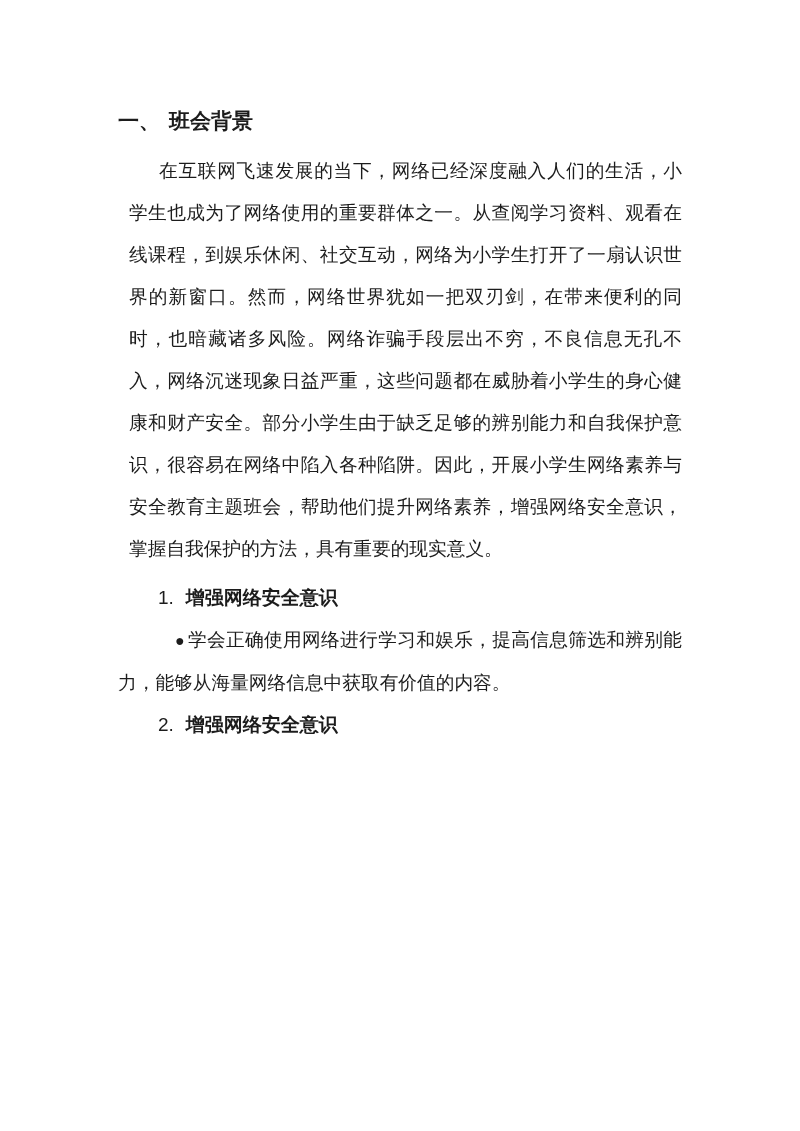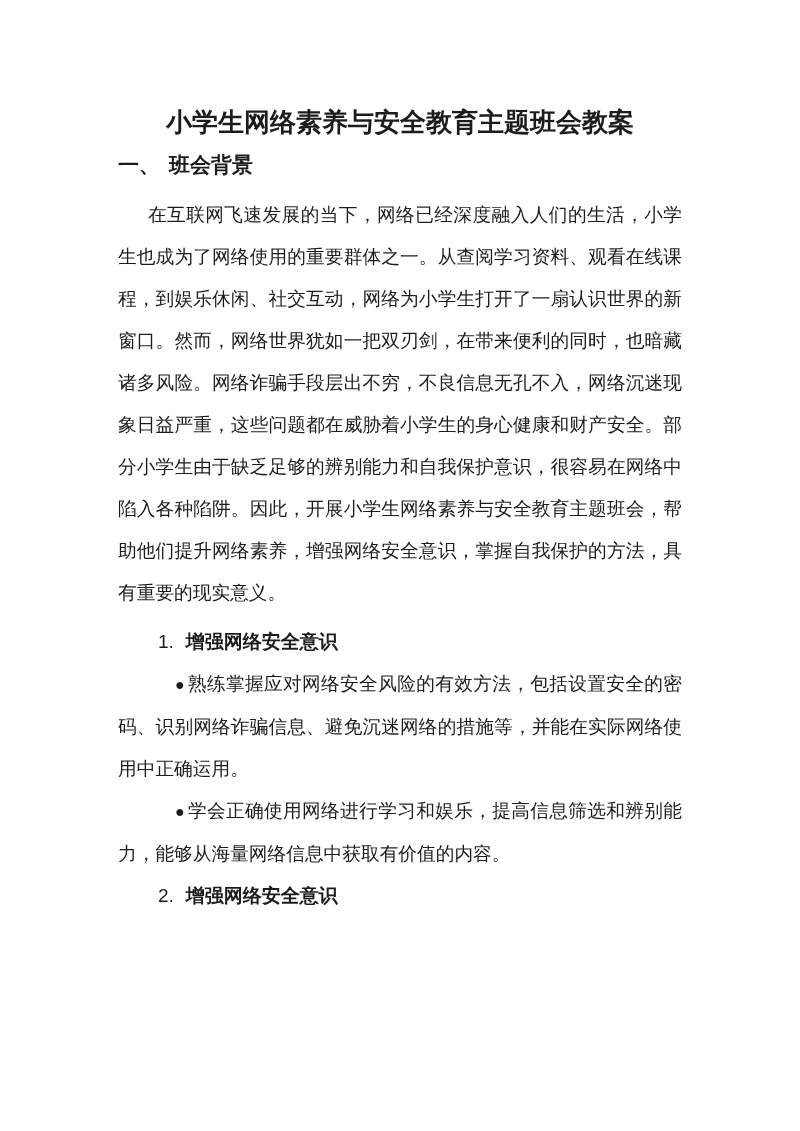--- a/index.html
+++ b/index.html
@@ -29,21 +29,21 @@
   }
   .sec-head {
     margin: 0;
     font-size: 21px;
     font-weight: 700;
     line-height: 42px;
   }
   .sec-head.sec-2 { margin-top: 1px; }
   .sec-num { margin-right: 9px; }
   .body-para {
-    margin: 8px 0 0 0;
+    margin: 8px 0 0 11px;
     font-size: 18.7px;
     line-height: 42px;
     text-align: justify;
     text-indent: 30px;
     word-break: break-all;
   }
   .list-head {
     margin: 7px 0 0 0;
     padding-left: 40px;
     font-size: 19px;
@@ -63,29 +63,27 @@
   .bullet-glyph {
     font-size: 16px;
     margin-right: 3px;
   }
 </style>
 </head>
 <body>
 
 <div class="page">
 
-  <h1 class="doc-title">小学生网络素养与安全教育主题班会教案</h1>
 
   <h2 class="sec-head sec-1"><span class="sec-num">一、</span><span>班会背景</span></h2>
 
   <p class="body-para">在互联网飞速发展的当下，网络已经深度融入人们的生活，小学生也成为了网络使用的重要群体之一。从查阅学习资料、观看在线课程，到娱乐休闲、社交互动，网络为小学生打开了一扇认识世界的新窗口。然而，网络世界犹如一把双刃剑，在带来便利的同时，也暗藏诸多风险。网络诈骗手段层出不穷，不良信息无孔不入，网络沉迷现象日益严重，这些问题都在威胁着小学生的身心健康和财产安全。部分小学生由于缺乏足够的辨别能力和自我保护意识，很容易在网络中陷入各种陷阱。因此，开展小学生网络素养与安全教育主题班会，帮助他们提升网络素养，增强网络安全意识，掌握自我保护的方法，具有重要的现实意义。</p>
 
 
   <div class="list-head"><span class="num">1.</span><span class="label">增强网络安全意识</span></div>
 
 
-  <p class="bullet"><span class="bullet-glyph">●</span><span>熟练掌握应对网络安全风险的有效方法，包括设置安全的密码、识别网络诈骗信息、避免沉迷网络的措施等，并能在实际网络使用中正确运用。</span></p>
 
   <p class="bullet"><span class="bullet-glyph">●</span><span>学会正确使用网络进行学习和娱乐，提高信息筛选和辨别能力，能够从海量网络信息中获取有价值的内容。</span></p>
 
   <div class="list-head mt0"><span class="num">2.</span><span class="label">增强网络安全意识</span></div>
 
 </div>
 
 </body></html>

